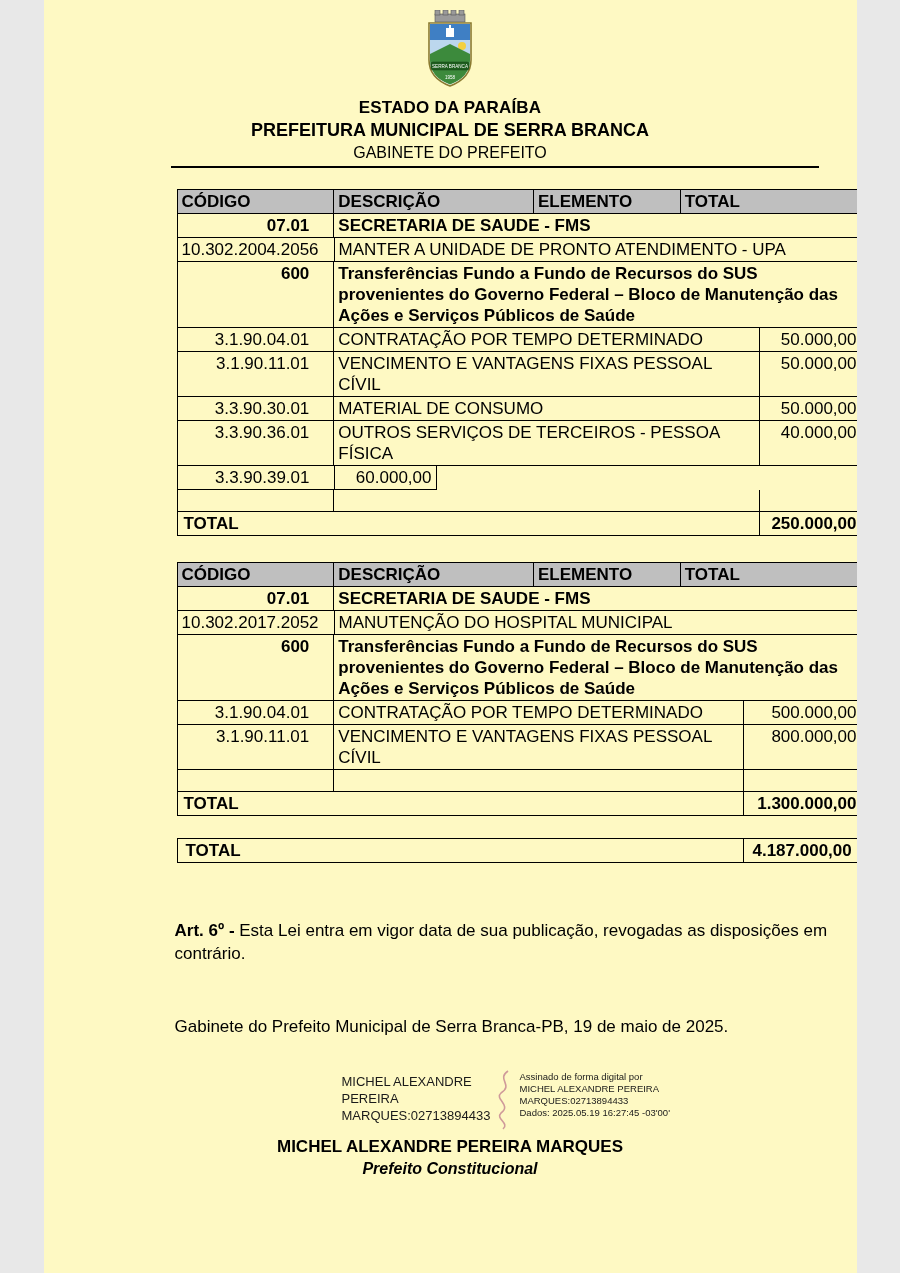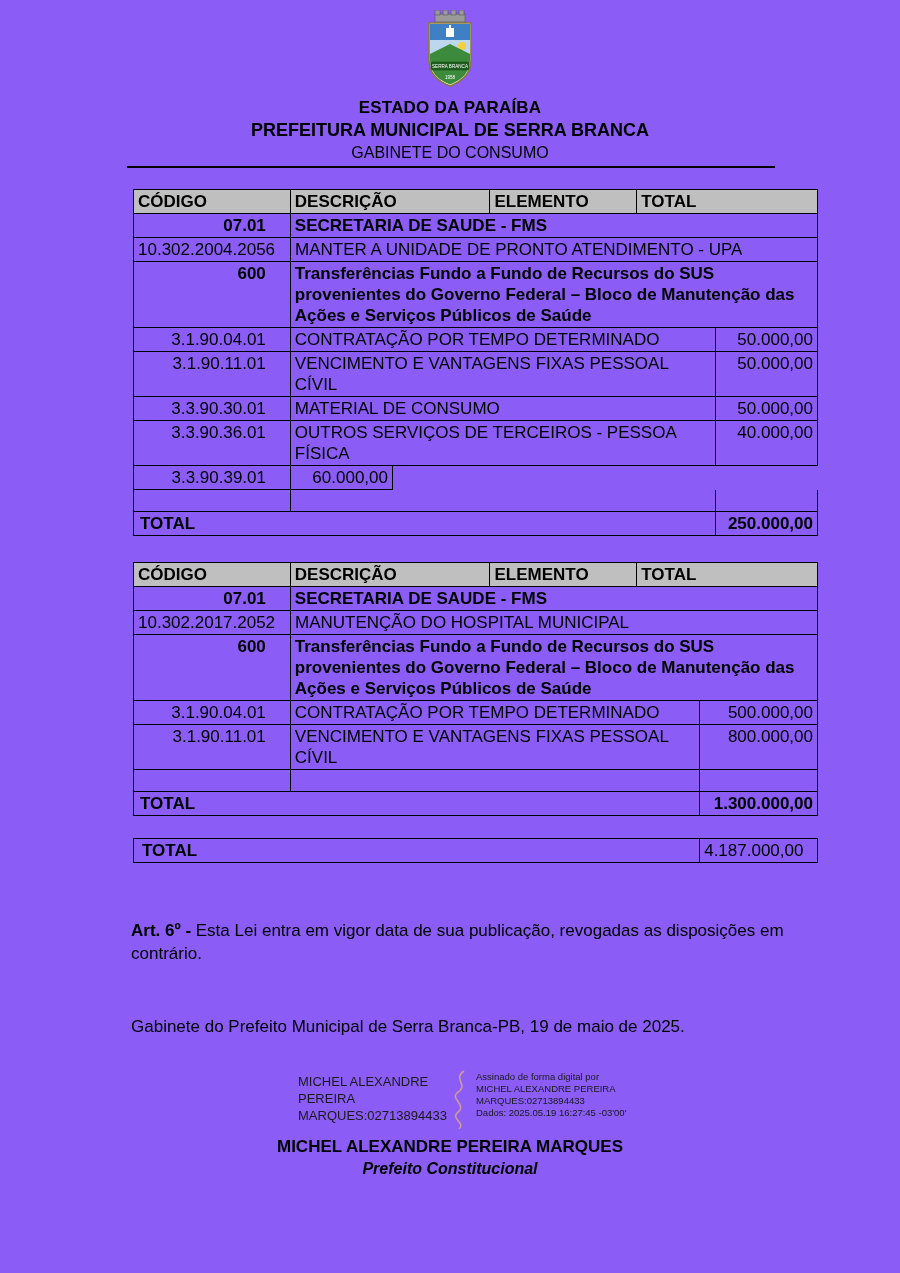--- a/index.html
+++ b/index.html
@@ -1,17 +1,17 @@
 <!DOCTYPE html>
 <html><head>
 <meta charset="utf-8">
 <style>
   * { margin:0; padding:0; box-sizing:border-box; }
   body { background:#e8e8e8; font-family:"Liberation Sans","DejaVu Sans",sans-serif; color:#000; }
-  .page { position:relative; width:900px; height:1273px; background:#8b5cf6; margin:0 auto; overflow:hidden; }
+  .page { position:relative; width:813px; height:1273px; background:#fef9c3; margin:0 auto; overflow:hidden; }
 
   
   .crest-wrap { text-align:center; padding-top:10px; }
   .hdr-line1 { text-align:center; font-weight:bold; font-size:17px; margin-top:4px; letter-spacing:.2px; }
   .hdr-line2 { text-align:center; font-weight:bold; font-size:18px; margin-top:2px; }
   .hdr-line3 { text-align:center; font-size:16px; margin-top:3px; }
   .hdr-rule { width:648px; margin-left:127px; border-bottom:2px solid #000; margin-top:4px; }
 
   
   .tbl { width:685px; margin-left:133px; border-left:1px solid #000; border-top:1px solid #000; font-size:17px; line-height:21px; }
@@ -30,21 +30,21 @@
 
   .c-code { width:157px; text-align:right; padding-right:24px; }
   .c-span { width:528px; }
   .c-desc1{ width:426px; }
   .c-val1 { width:102px; text-align:right; }
   .c-lab1 { width:583px; font-weight:bold; padding-left:6px; }
   .c-desc2{ width:410px; }
   .c-val2 { width:118px; text-align:right; }
   .c-lab2 { width:567px; font-weight:bold; padding-left:6px; }
   .c-glab { width:567px; font-weight:bold; padding-left:8px; }
-  .c-gval { width:118px; text-align:left; font-weight:normal; }
+  .c-gval { width:118px; text-align:center; font-weight:bold; }
   .tval   { font-weight:bold; }
 
   
   .article { width:684px; margin:56px 0 0 131px; font-size:17px; line-height:23px; }
   .closing { margin:52px 0 0 131px; font-size:17px; }
 
   
   .sig-block { margin:32px 0 0 298px; display:flex; align-items:flex-start; }
   .sig-name { width:148px; font-size:13px; line-height:17px; color:#1a1a1a; padding-top:4px; }
   .sig-squiggle { width:26px; margin:0 2px; }
@@ -77,21 +77,21 @@
 
       <path d="M11 44 L31 34 L51 44 V50 Q51 67 31 74.5 Q11 67 11 50 Z" fill="#3c8a3c"></path>
 
       <rect x="12" y="52" width="38" height="8" rx="2" fill="#1e5e1e" stroke="#144214" stroke-width="0.5"></rect>
       <text x="31" y="58" text-anchor="middle" font-size="4.6" font-family="Liberation Sans, sans-serif" fill="#ffffff">SERRA BRANCA</text>
       <text x="31" y="69" text-anchor="middle" font-size="4.6" font-family="Liberation Sans, sans-serif" fill="#ffffff">1958</text>
     </svg>
   </div>
   <div class="hdr-line1">ESTADO DA PARAÍBA</div>
   <div class="hdr-line2">PREFEITURA MUNICIPAL DE SERRA BRANCA</div>
-  <div class="hdr-line3">GABINETE DO CONSUMO</div>
+  <div class="hdr-line3">GABINETE DO PREFEITO</div>
   <div class="hdr-rule"></div>
 
   <div class="tbl tbl1">
     <div class="tr">
       <div class="td th c-h-code">CÓDIGO</div>
       <div class="td th c-h-desc">DESCRIÇÃO</div>
       <div class="td th c-h-elem">ELEMENTO</div>
       <div class="td th c-h-total">TOTAL</div>
     </div>
     <div class="tr bold">

